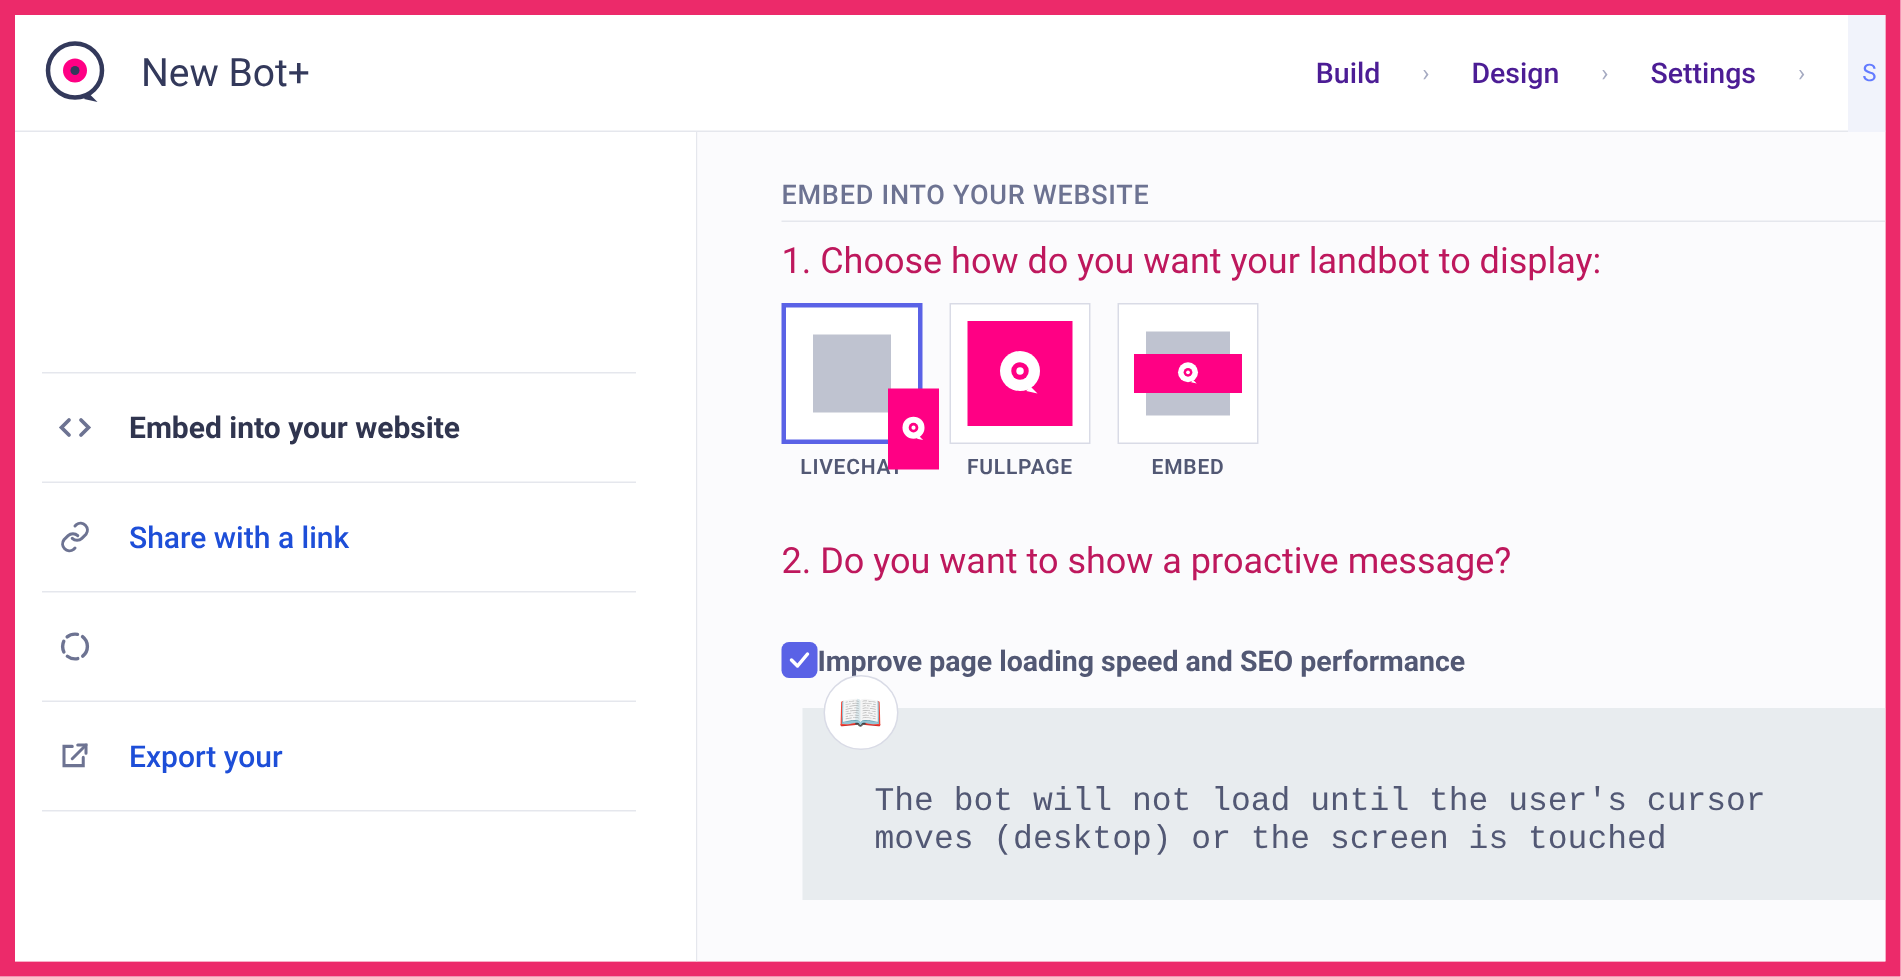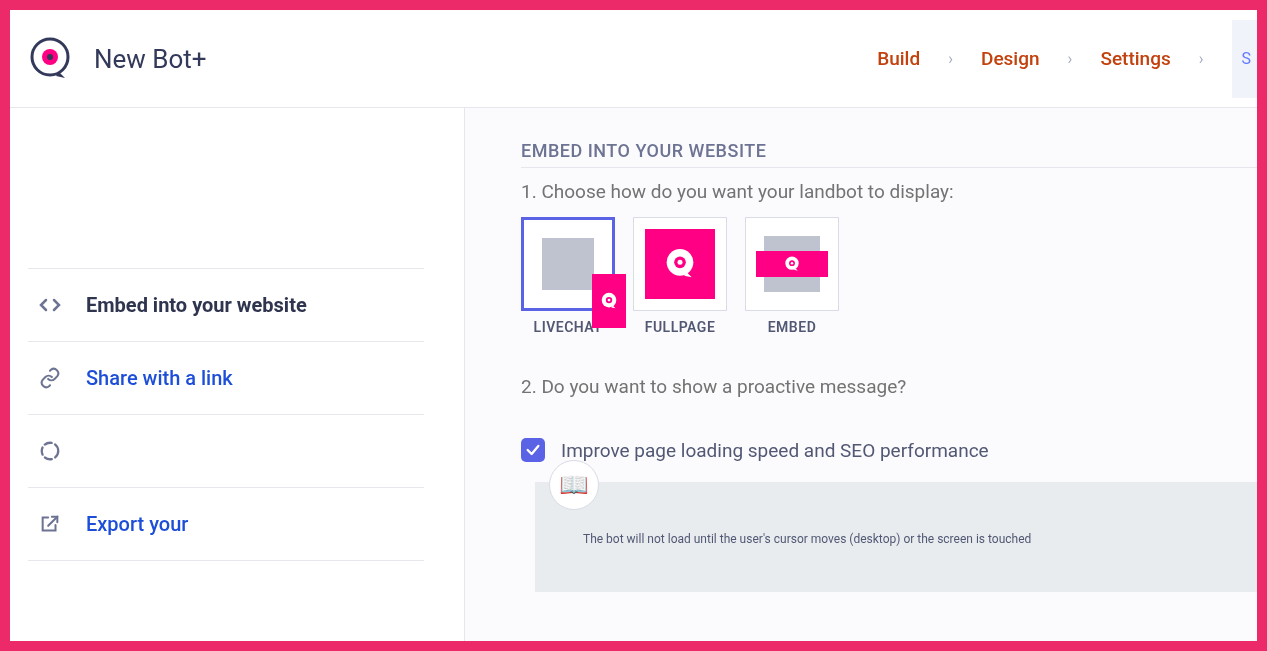--- a/index.html
+++ b/index.html
@@ -15,21 +15,21 @@
     background: #fff;
     width: 100%;
     height: 100%;
     overflow: hidden;
     position: relative;
   }
   
   .header {
     display: flex;
     align-items: center;
-    height: 98px;
+    height: 78px;
     border-bottom: 1px solid #e5e7ed;
     padding-left: 14px;
   }
   .logo-wrap {
     width: 52px; height: 52px;
     display: flex; align-items: center; justify-content: center;
   }
   .title {
     font-size: 26px;
     font-weight: 400;
@@ -38,21 +38,21 @@
   }
   .header-tabs {
     margin-left: auto;
     display: flex;
     align-items: center;
     gap: 28px;
     padding-right: 0;
   }
   .tab-item {
     font-size: 19px;
-    color: #c2410c;
+    color: #4c1d95;
     font-weight: 500;
     cursor: pointer;
   }
   .tab-sep {
     color: #a6abc2;
     font-size: 16px;
   }
   .tab-last {
     color: #637bff;
     background: #f1f3fb;
@@ -109,22 +109,22 @@
     letter-spacing: 0.5px;
     color: #6d7392;
     font-weight: 500;
     text-transform: uppercase;
     padding-bottom: 6px;
     border-bottom: 1px solid #e5e7ed;
     margin-bottom: 12px;
     margin-right: 0;
   }
   .step {
-    font-size: 19px;
-    color: #737373;
+    font-size: 24px;
+    color: #be185d;
     margin-bottom: 14px;
   }
   .display-options {
     display: flex;
     gap: 18px;
     margin-bottom: 40px;
   }
   .opt {
     display: flex;
     flex-direction: column;
@@ -156,23 +156,23 @@
   
   .em-bg { width: 56px; height: 56px; background: #bfc3d0; }
   .em-fg { position: absolute; width: 72px; height: 26px; background: #ff0084; display: flex; align-items: center; justify-content: center; }
   
   .pp-bg { width: 70px; height: 70px; background: #bfc3d0; display:flex; align-items:center; justify-content:center;}
   .pp-fg { width: 40px; height: 40px; background: #ff0084; display: flex; align-items: center; justify-content: center; }
 
   .checkbox-row {
     display: flex;
     align-items: center;
-    gap: 16px;
     margin-top: 14px;
     margin-bottom: 20px;
+    font-weight: bold;
   }
   .chk {
     width: 24px; height: 24px;
     background: #5a62e6;
     border-radius: 5px;
     display: flex; align-items: center; justify-content: center;
     color: #fff;
     cursor: pointer;
   }
   .chk-label {
@@ -180,22 +180,23 @@
     color: #525874;
   }
   .info-box {
     background: #e8ecef;
     margin-left: 14px;
     padding: 50px 12px 28px 48px;
     position: relative;
     min-height: 110px;
   }
   .info-text {
-    font-size: 12px;
+    font-size: 22px;
     color: #525874;
+    font-family: Liberation Mono, monospace;
   }
   .book-badge {
     position: absolute;
     top: -22px;
     left: 14px;
     width: 50px; height: 50px;
     border-radius: 50%;
     background: #fff;
     border: 1px solid #d9dbe6;
     display: flex; align-items: center; justify-content: center;

